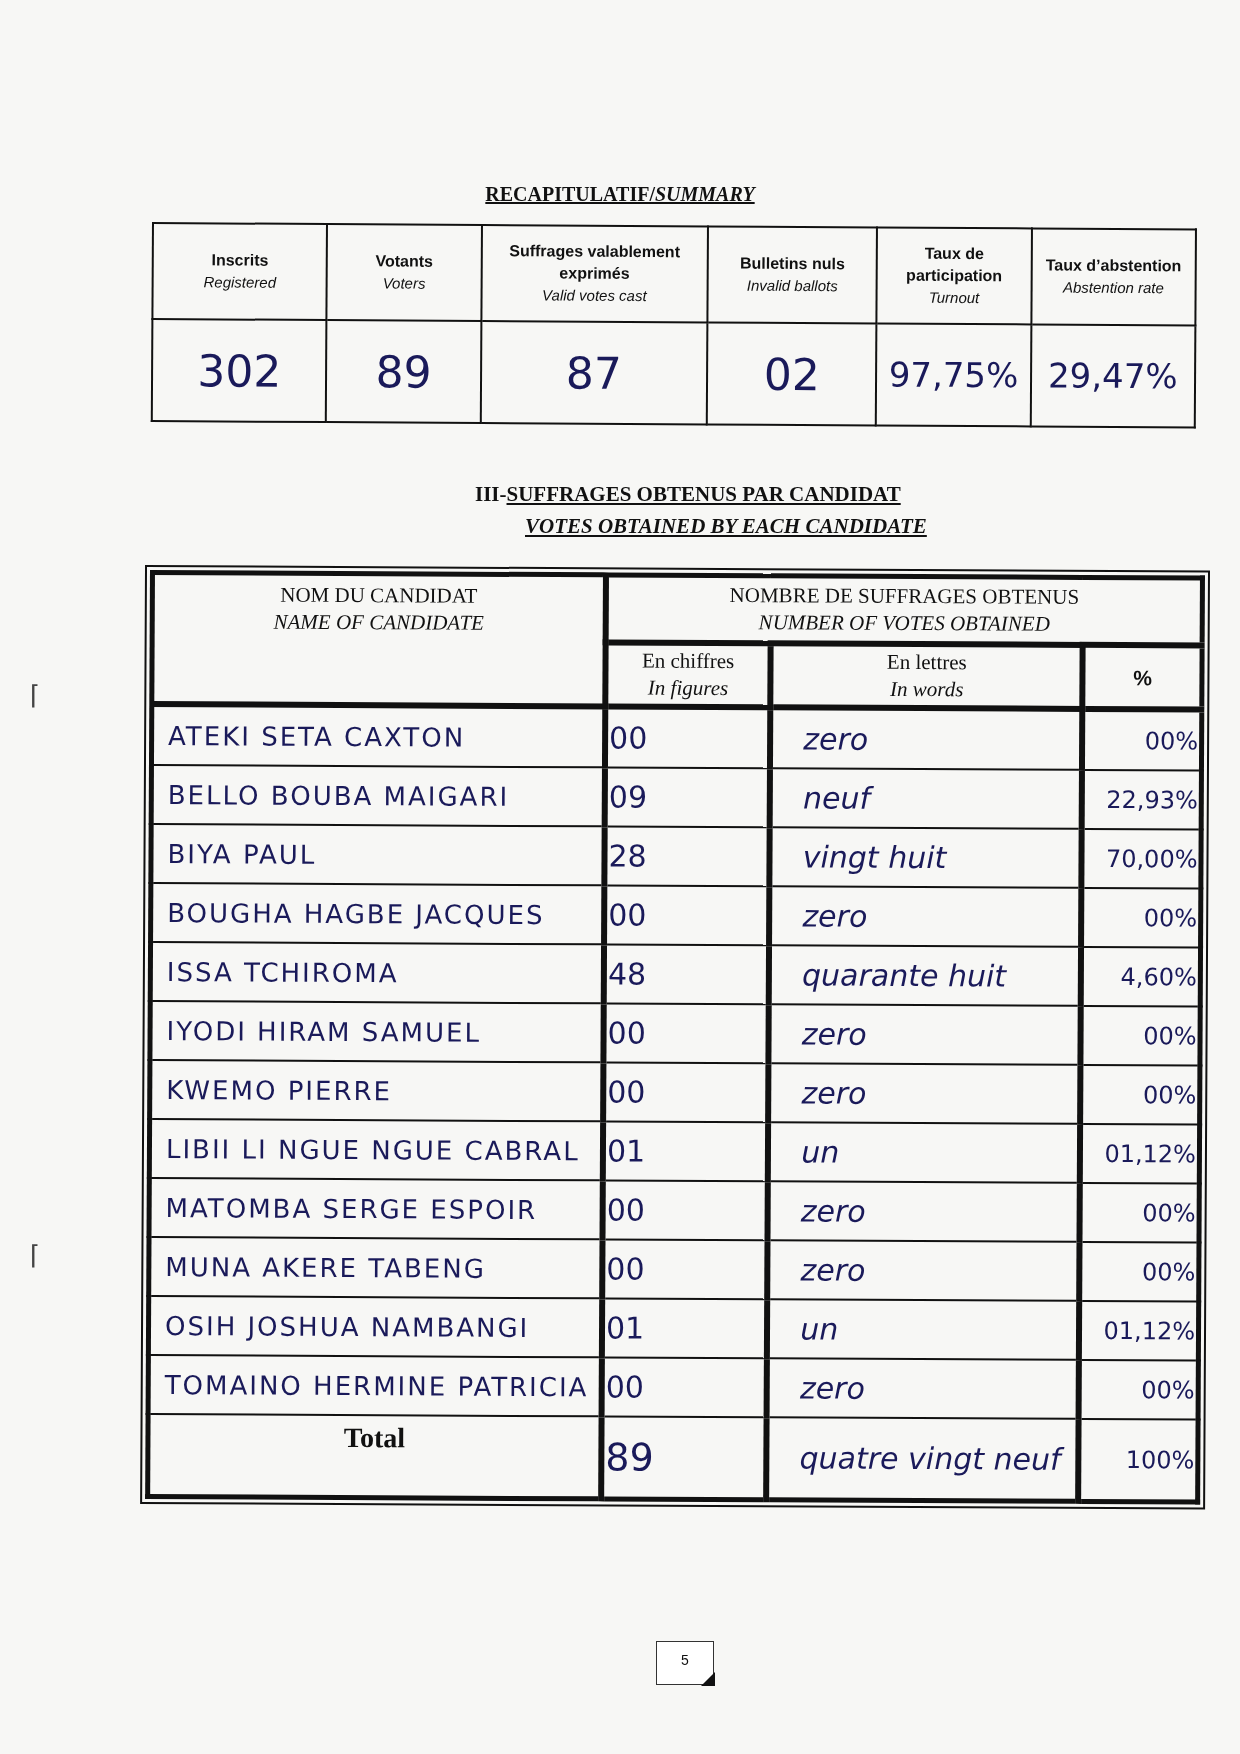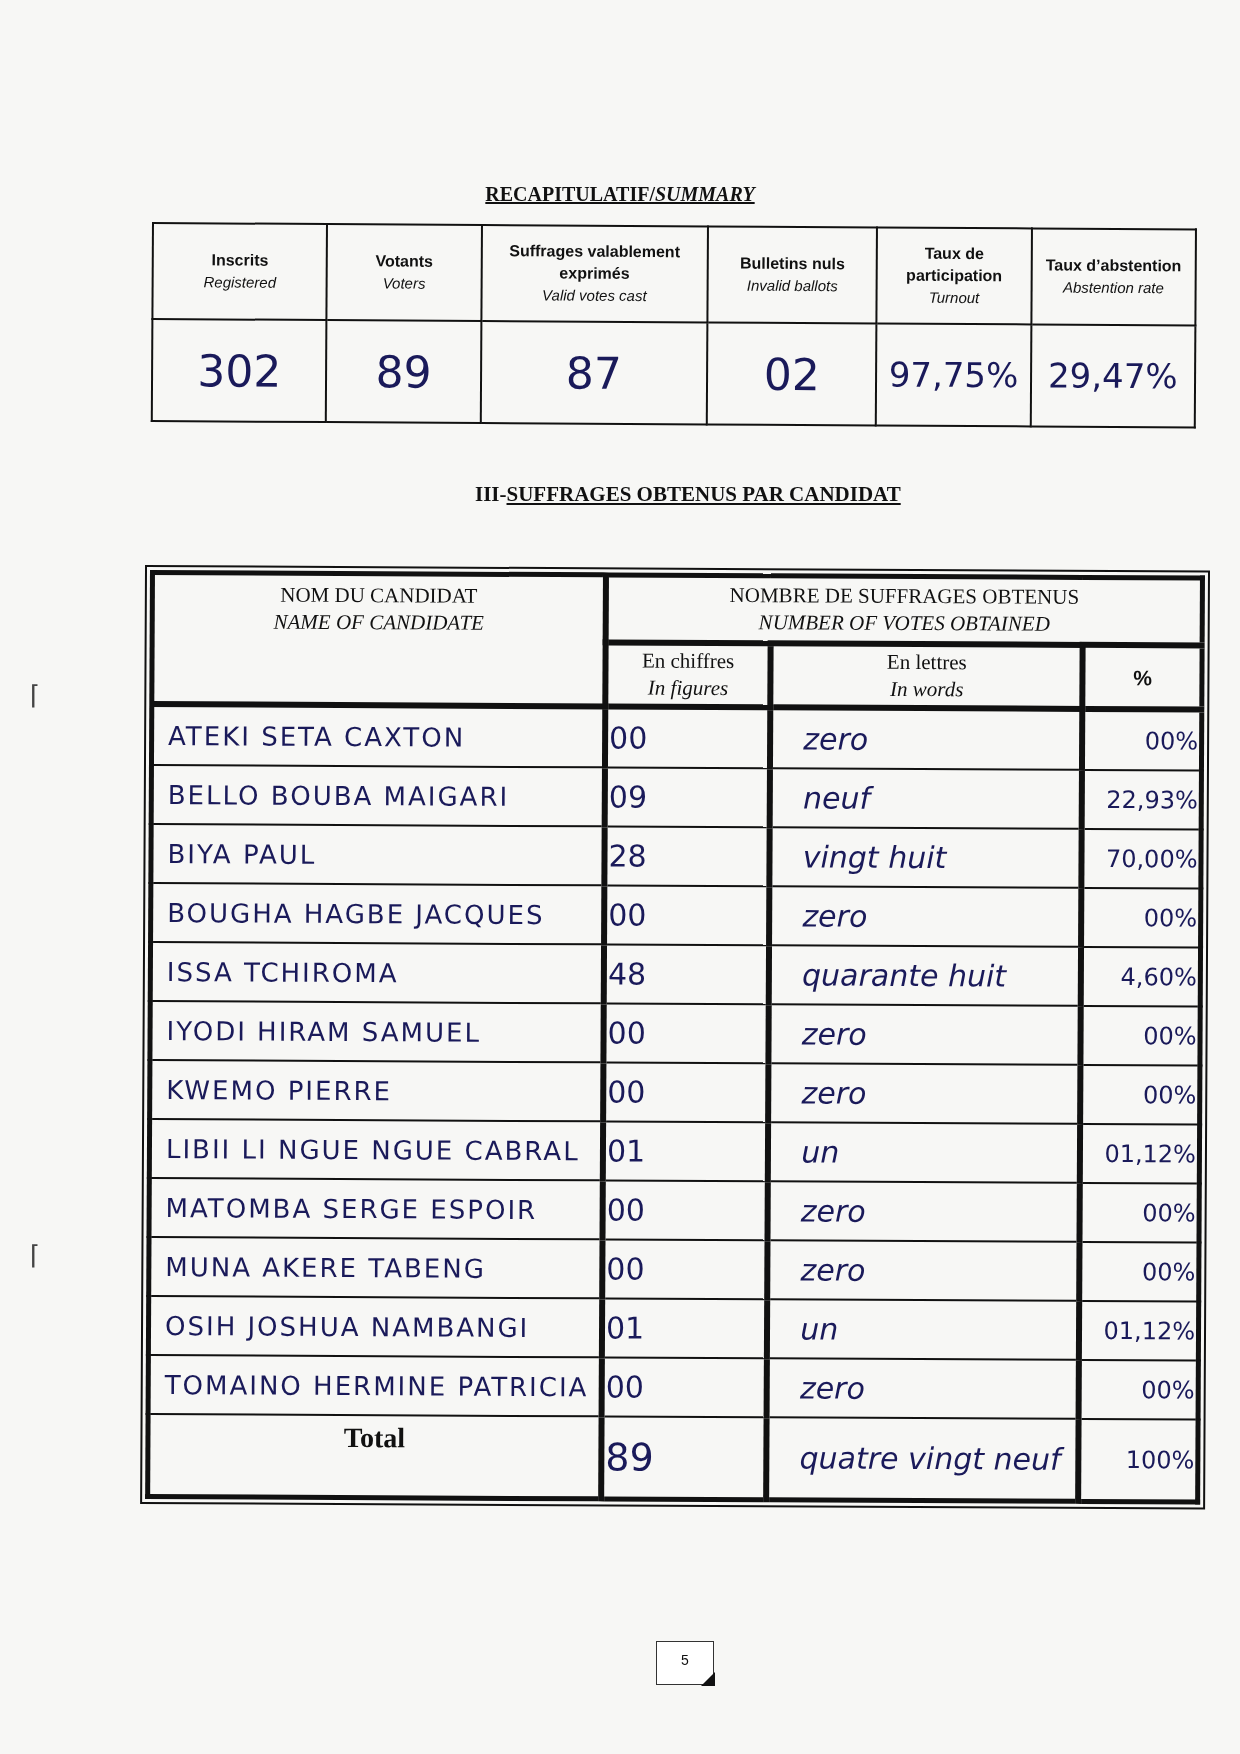--- a/index.html
+++ b/index.html
@@ -105,20 +105,21 @@
     <td class="val hw">87</td>
     <td class="val hw">02</td>
     <td class="val sm hw">97,75%</td>
     <td class="val sm hw">29,47%</td>
   </tr>
 </tbody>
   </table>
 
 <div class="section-title">
   <span>III-</span><span class="u">SUFFRAGES OBTENUS PAR CANDIDAT</span>
+  <span class="l2">VOTES OBTAINED BY EACH CANDIDATE</span>
 </div>
 
 <table class="votes">
   <tbody>
       <tr>
     <td class="hd thick-r thick-b" rowspan="2" style="width:440px; vertical-align:top; padding-top:6px;">
       <span>NOM DU CANDIDAT</span><i>NAME OF CANDIDATE</i>
     </td>
     <td class="hd thick-b" colspan="3" style="height:60px;">
       <span>NOMBRE DE SUFFRAGES OBTENUS</span><i>NUMBER OF VOTES OBTAINED</i>

